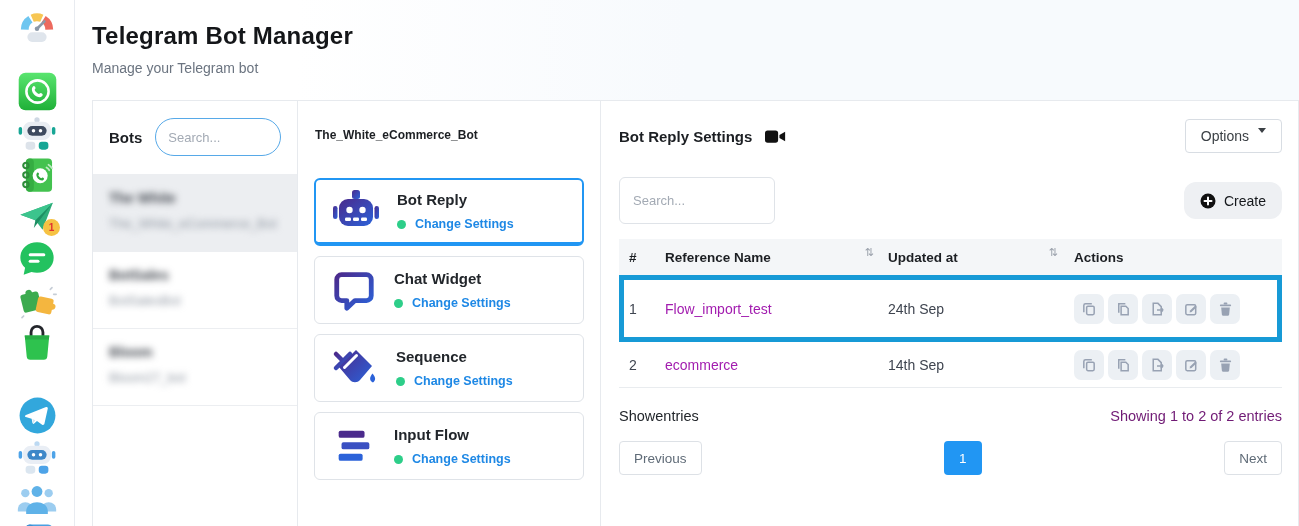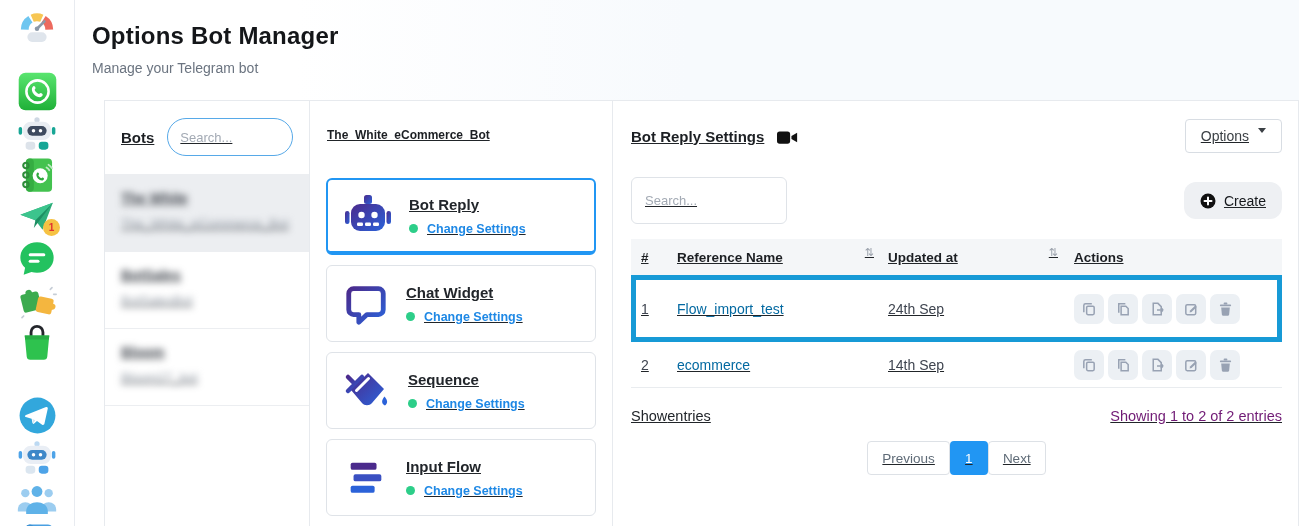--- a/index.html
+++ b/index.html
@@ -20,22 +20,22 @@
     border-radius:50%; background:#f6c243; color:#e03131; font-size:10px;
     font-weight:bold; display:flex; align-items:center; justify-content:center; }
 
   
   .main { flex:1; display:flex; flex-direction:column; height:100%;
     background:linear-gradient(to right,#ffffff 18%,#f7fafd 50%); }
   .page-header { padding:22px 0 0 17px; height:100px; flex:none; }
   .page-title { font-size:24px; font-weight:bold; color:#141619; letter-spacing:.2px; }
   .page-subtitle { margin-top:10px; font-size:14px; color:#6b7480; }
 
-  .panels { margin-left:29px; flex:1; display:flex; background:#fff;
-    border:1px solid #e7eaee; border-bottom:none; overflow:hidden;text-decoration:underline; }
+  .panels { margin-left:17px; flex:1; display:flex; background:#fff;
+    border:1px solid #e7eaee; border-bottom:none; overflow:hidden; }
 
   
   .bots-panel { width:205px; min-width:205px; border-right:1px solid #e7eaee;
     display:flex; flex-direction:column; }
   .bots-head { display:flex; align-items:center; gap:13px; padding:17px 14px 18px 16px; }
   .bots-title { font-size:15px; font-weight:bold; color:#1c1f23; }
   .pill-search { width:126px; height:38px; border:1.5px solid #57a9e8; border-radius:19px;
     padding:0 12px; font-size:13px; color:#3c4254; outline:none; background:#fff; }
   .pill-search::placeholder { color:#a3aab4; }
   .bot-item { padding:15px 16px 17px; border-top:1px solid #eceef1; cursor:pointer; }
@@ -44,32 +44,32 @@
   .bot-item-sub { margin-top:9px; font-size:13px; color:#8b939e; line-height:1.45;
     word-break:break-all; }
   .blurred { filter:blur(3.5px); }
   .bot-item.empty { flex:1; }
 
   
   .bot-panel { width:303px; min-width:303px; border-right:1px solid #e7eaee;
     padding:16px; }
   .bot-name { font-size:12px; font-weight:bold; color:#1c1f23; margin:11px 0 36px 1px; }
   .feature-card { border:1px solid #dfe3e8; border-radius:6px; padding:13px 16px;
-    display:flex; align-items:center; gap:17px; margin-bottom:10px; height:77px;
+    display:flex; align-items:center; gap:17px; margin-bottom:10px; height:68px;
     cursor:pointer; background:#fff; }
   .feature-card.active { border:2px solid #2196f3; border-bottom-width:4px; }
   .feature-label { font-size:15px; font-weight:bold; color:#22262b; }
   .feature-status { display:flex; align-items:center; gap:9px; margin-top:9px; }
   .dot { width:9px; height:9px; border-radius:50%; background:#2dce89; }
   .change-link { font-size:12.5px; font-weight:bold; color:#1e88e5; cursor:pointer; }
 
   
   .settings-panel { flex:1; padding:18px 16px 0 18px; display:flex; flex-direction:column; }
   .sp-row1 { display:flex; align-items:center; justify-content:space-between; }
-  .sp-title-wrap { display:flex; align-items:flex-end; gap:13px; }
+  .sp-title-wrap { display:flex; align-items:center; gap:13px; }
   .sp-title { font-size:15px; font-weight:bold; color:#1c1f23; }
   .options-btn { background:#fff; border:1px solid #d8dde3; border-radius:4px;
     padding:8px 15px; font-size:14px; color:#3b4045; display:flex; align-items:flex-start;
     gap:9px; cursor:pointer; font-family:inherit; }
   .caret-down { width:0; height:0; border-left:4.5px solid transparent;
     border-right:4.5px solid transparent; border-top:5.5px solid #3b4045; }
 
   .sp-row2 { margin-top:24px; display:flex; align-items:center; justify-content:space-between; }
   .table-search { width:156px; height:47px; border:1px solid #dfe3e8; border-radius:6px;
     padding:0 13px; font-size:13px; color:#3c4254; outline:none; }
@@ -81,40 +81,40 @@
   .table { margin-top:15px; }
   .thead { display:flex; align-items:center; background:#f4f6f8; padding:0 10px;
     height:36px; font-size:13.5px; font-weight:bold; color:#1c1f23; }
   .col-num { width:36px; }
   .col-ref { flex:1; display:flex; align-items:flex-start; justify-content:space-between; }
   .col-upd { width:184px; display:flex; align-items:flex-start; justify-content:space-between; }
   .col-act { width:200px; padding-left:2px; }
   .sort-glyph { font-size:11px; color:#9aa1ab; font-weight:normal; padding-right:14px;
     cursor:pointer; position:relative; top:-4px; }
   .trow { display:flex; align-items:center; padding:0 10px; font-size:14px; color:#3f4550; }
-  .trow .ref { color:#0369a1; }
+  .trow .ref { color:#a21caf; }
   .trow-1 { height:67px; box-shadow:inset 0 0 0 5px #179ad6; }
   .trow-2 { height:46px; border-bottom:1px solid #e9ecef; }
   .actions { display:flex; gap:4px; }
   .act-btn { width:30px; height:30px; border-radius:7px; background:#ecf0f4; border:none;
     display:flex; align-items:center; justify-content:center; cursor:pointer; }
   .act-btn svg { display:block; }
 
   .sp-foot1 { margin-top:20px; display:flex; align-items:center; justify-content:space-between; }
   .show-group { display:flex; align-items:center; gap:0; font-size:14.5px; color:#22262b; }
   .select-wrap { position:relative; }
   .page-select { width:83px; height:37px; border:1px solid #cdd3da; border-radius:4px;
     background:#fff; font-size:13.5px; color:#22262b; padding:0 0 0 14px;
     appearance:none; -webkit-appearance:none; font-family:inherit; cursor:pointer; }
   .select-wrap::after { content:""; position:absolute; right:13px; top:13px; width:7px;
     height:7px; border-right:1.6px solid #444a52; border-bottom:1.6px solid #444a52;
     transform:rotate(45deg); pointer-events:none; }
   .showing-text { font-size:14.5px; color:#701a75; }
 
-  .sp-foot2 { margin-top:17px; display:flex; justify-content:center; align-items:center; gap:0; }
+  .sp-foot2 { margin-top:17px; display:flex; justify-content:space-between; align-items:center; gap:6px; }
   .pg-btn { background:#fff; border:1px solid #dde1e6; border-radius:4px; padding:0 14px;
     height:34px; font-size:13.5px; color:#5f6b77; cursor:pointer; font-family:inherit; }
   .pg-current { width:38px; height:34px; background:#2196f3; color:#fff; border:none;
     border-radius:4px; font-size:13.5px; display:flex; align-items:center;
     justify-content:center; cursor:pointer; }
 </style>
 </head>
 <body>
 
 <div class="app">
@@ -242,21 +242,21 @@
         <circle cx="10" cy="36" r="3.4" fill="none" stroke="#2f76ad" stroke-width="2.6"></circle>
         <circle cx="28" cy="25" r="9.5" fill="#dff0db"></circle>
         <path d="M24.8 20.8c.9-.1 2 1.2 1.7 2.2l-.8 1.2c.8 1.7 2 3 3.8 3.8l1.2-.8c1-.3 2.3.8 2.2 1.7-.2 1.1-1.5 2-2.6 2-3.6 0-7.1-3.4-7.1-7.1 0-1.1.7-2.7 1.6-3z" fill="#3f8fc9"></path>
         <path d="M36 14.5a9 9 0 0 1 3.5 3.5" fill="none" stroke="#bedcf2" stroke-width="2.2" stroke-linecap="round"></path>
       </svg>
     </div>
   </nav>
 
   <div class="main">
     <div class="page-header">
-      <div class="page-title">Options Bot Manager</div>
+      <div class="page-title">Telegram Bot Manager</div>
       <div class="page-subtitle">Manage your Telegram bot</div>
     </div>
 
     <div class="panels">
 
       <section class="bots-panel">
         <div class="bots-head">
           <span class="bots-title">Bots</span>
           <input class="pill-search" placeholder="Search..." style="">
         </div>

